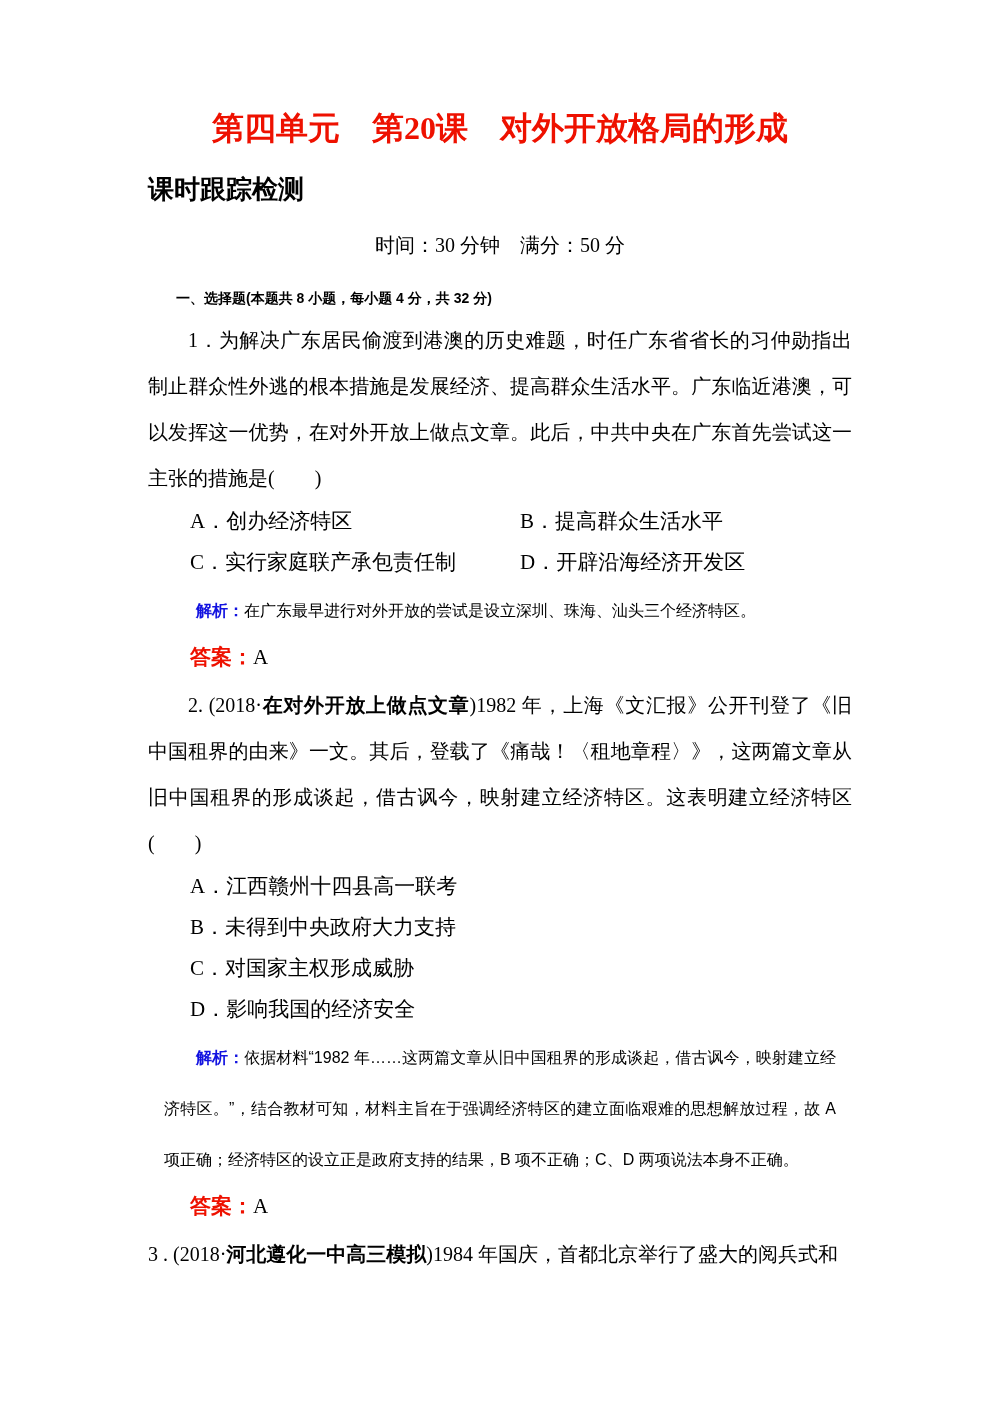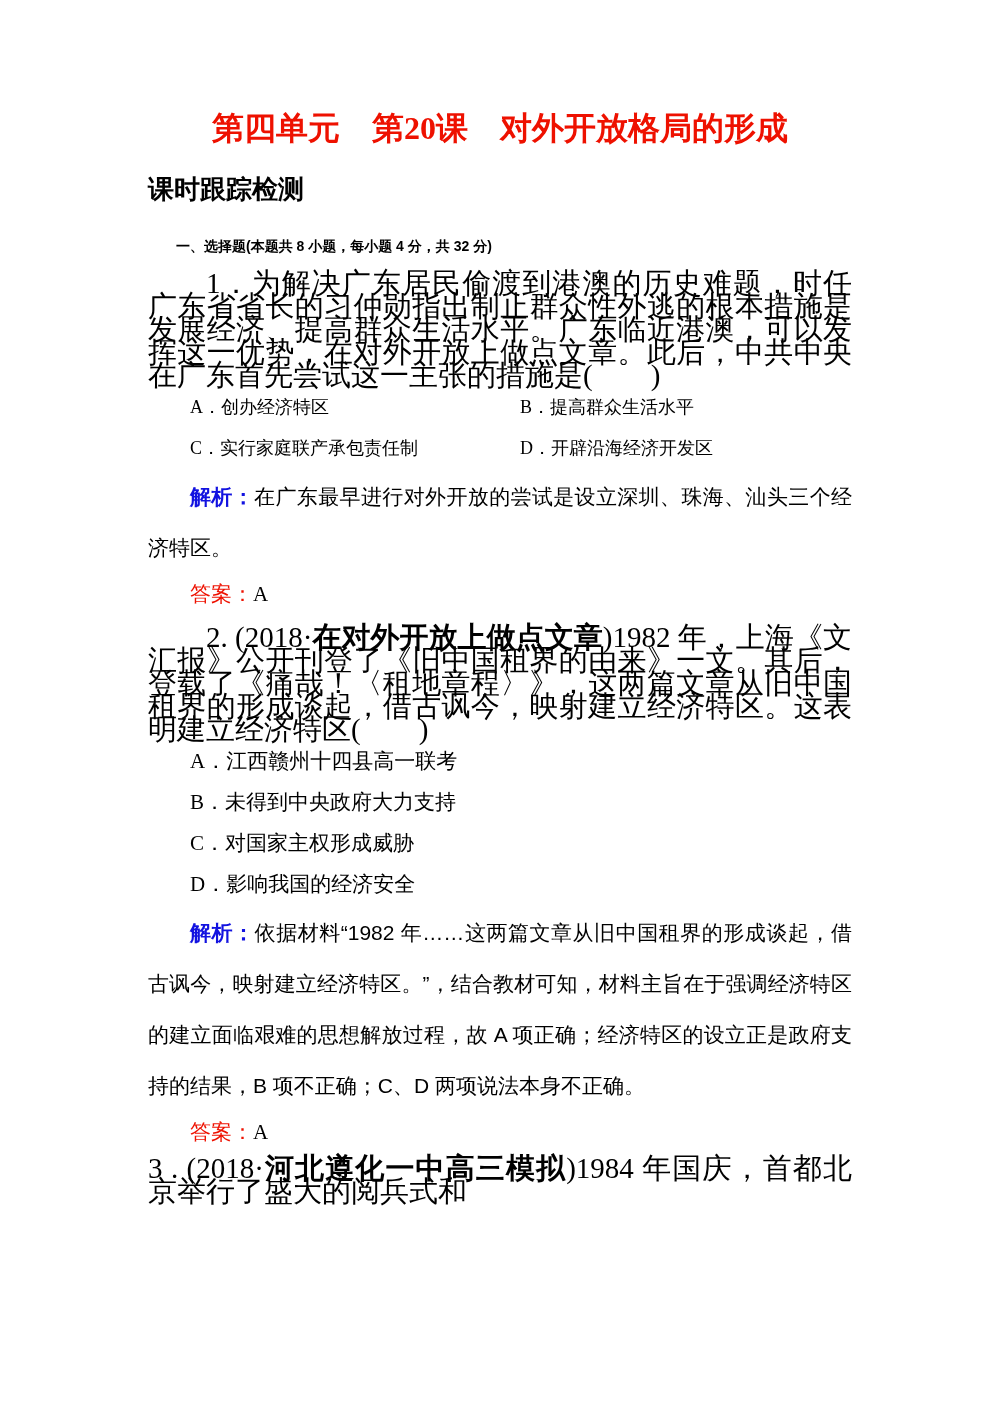--- a/index.html
+++ b/index.html
@@ -18,53 +18,54 @@
     margin:28px 0 0;text-align:left;font-size:26px;font-weight:bold;line-height:1.15;
     font-family:"Liberation Sans","DejaVu Sans",sans-serif;
   }
   .info{margin:28px 0 0;text-align:center;font-size:20px;line-height:1.2;}
 
   .section{
     margin:26px 0 0;font-size:14px;line-height:30px;font-weight:bold;text-indent:2em;
     font-family:"Liberation Sans","DejaVu Sans",sans-serif;
   }
 
-  .stem{margin:11px 0 0;font-size:29px;line-height:23px;text-align:justify;}
+  .stem{margin:4px 0 0;font-size:20px;line-height:46px;text-align:justify;}
   .stem.indent{text-indent:2em;}
   .src{font-weight:bold;font-family:"Liberation Sans","DejaVu Sans",sans-serif;}
 
   .opt-grid{
     display:grid;grid-template-columns:330px 1fr;padding-left:42px;
-    font-size:18px;line-height:41px;margin:0;
+    font-size:21px;line-height:41px;margin:0;
   }
   .opt-col{padding-left:42px;font-size:21px;line-height:41px;margin:0;}
   .opt{display:block;}
 
   .analysis{
-    margin:2px 0 0;font-size:21px;line-height:51px;text-align:justify;text-indent:2em;
+    margin:2px 16px 0;font-size:16px;line-height:51px;text-align:justify;text-indent:2em;
     font-family:"Liberation Sans","DejaVu Sans",sans-serif;
   }
   .lab-analysis{color:#1212e0;font-weight:bold;}
 
   .answer{margin:0;padding-left:42px;font-size:21px;line-height:41px;}
   .lab-answer{
-    color:#ee1100;font-weight:normal;
+    color:#ee1100;font-weight:bold;
     font-family:"Liberation Sans","DejaVu Sans",sans-serif;
   }
   .ans-letter{font-family:"Liberation Serif","DejaVu Serif",serif;}
 </style>
 </head>
 <body>
 
 <div class="page">
 
   <h1 class="title" style="color: rgb(238, 17, 0);">第四单元　第20课　对外开放格局的形成</h1>
 
   <h2 class="subtitle">课时跟踪检测</h2>
 
+  <p class="info">时间：30 分钟　满分：50 分</p>
 
   <p class="section">一、选择题(本题共 8 小题，每小题 4 分，共 32 分)</p>
 
   <p class="stem indent"><span>1．为解决广东居民偷渡到港澳的历史难题，时任广东省省长的习仲勋指出制止群众性外逃的根本措施是发展经济、提高群众生活水平。广东临近港澳，可以发挥这一优势，在对外开放上做点文章。此后，中共中央在广东首先尝试这一主张的措施是(　　)</span><span class="src"></span><span></span></p>
 
   <div class="opt-grid">
     <span class="opt">A．创办经济特区</span>
     <span class="opt">B．提高群众生活水平</span>
     <span class="opt">C．实行家庭联产承包责任制</span>
     <span class="opt">D．开辟沿海经济开发区</span>

